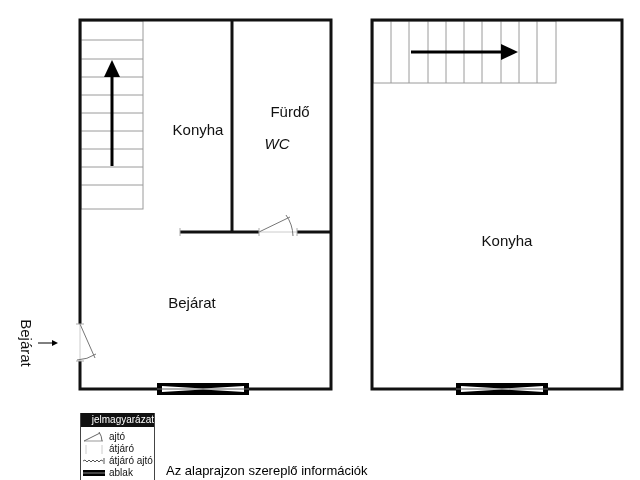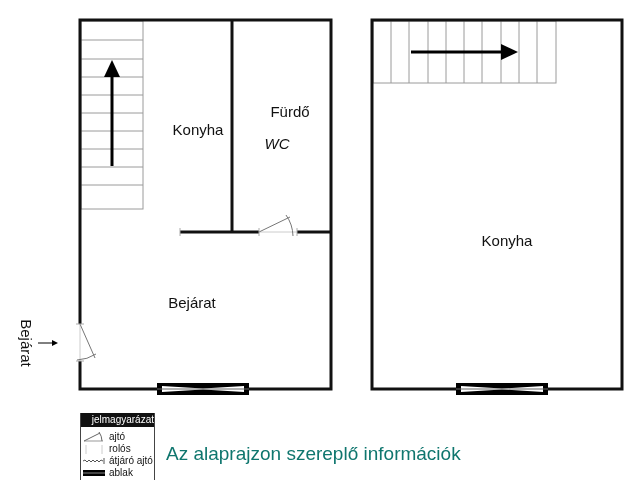--- a/index.html
+++ b/index.html
@@ -5,21 +5,21 @@
     html, body { margin: 0; padding: 0; background: #ffffff; }
     body { width: 640px; height: 480px; overflow: hidden; position: relative; font-family: "Liberation Sans", sans-serif; }
     #plan { position: absolute; left: 0; top: 0; width: 640px; height: 480px; }
     .room-label { position: absolute; font-family: "Liberation Sans", sans-serif; font-size: 15px; color: #111; white-space: nowrap; transform: translate(-50%, -50%); }
     .entry-label { position: absolute; left: 26px; top: 343px; font-size: 15px; color: #111; transform: translate(-50%, -50%) rotate(90deg); white-space: nowrap; }
     .legend { position: absolute; left: 80px; top: 413px; width: 73px; height: 80px; border: 1px solid #444; border-top: none; background: #fff; }
     .legend-header { background: #111; color: #fff; font-size: 10px; text-align: right; height: 14px; line-height: 14px; }
     .legend-row { position: relative; height: 12px; font-size: 10px; line-height: 12px; color: #111; }
     .legend-row .sym { position: absolute; left: 2px; top: 0; width: 22px; height: 12px; }
     .legend-row .txt { position: absolute; left: 28px; top: 0; }
-    .info-text { position: absolute; left: 166px; top: 443px; font-size: 19px; color: #0f766e; white-space: nowrap; }
+    .info-text { position: absolute; left: 166px; top: 463px; font-size: 13px; color: #000000; white-space: nowrap; }
   </style>
 </head>
 <body>
 
 <svg id="plan" viewBox="0 0 640 480" xmlns="http://www.w3.org/2000/svg">
   <defs>
     <linearGradient id="winGrad" x1="0" y1="0" x2="1" y2="0">
       <stop offset="0" stop-color="#000"></stop>
       <stop offset="0.5" stop-color="#fff"></stop>
       <stop offset="1" stop-color="#000"></stop>
@@ -129,21 +129,21 @@
       <line x1="1" y1="10" x2="17" y2="2" stroke="#666" stroke-width="1"></line>
       <path d="M 16 1 A 16 16 0 0 1 19 10" stroke="#666" fill="none" stroke-width="1"></path>
     </svg>
     <span class="txt">ajtó</span>
   </div>
   <div class="legend-row">
     <svg class="sym" viewBox="0 0 22 12">
       <line x1="3" y1="2" x2="3" y2="11" stroke="#ccc" stroke-width="1"></line>
       <line x1="19" y1="2" x2="19" y2="11" stroke="#ccc" stroke-width="1"></line>
     </svg>
-    <span class="txt">rolós</span>
+    <span class="txt">átjáró</span>
   </div>
   <div class="legend-row">
     <svg class="sym" viewBox="0 0 22 12">
       <polyline points="0,6 2,5 4,7 6,5 8,7 10,5 12,7 14,5 16,7 18,5 20,6" stroke="#555" fill="none" stroke-width="1"></polyline>
       <line x1="21" y1="3" x2="21" y2="9" stroke="#555" stroke-width="1"></line>
     </svg>
     <span class="txt">átjáró ajtó</span>
   </div>
   <div class="legend-row">
     <svg class="sym" viewBox="0 0 22 12">

